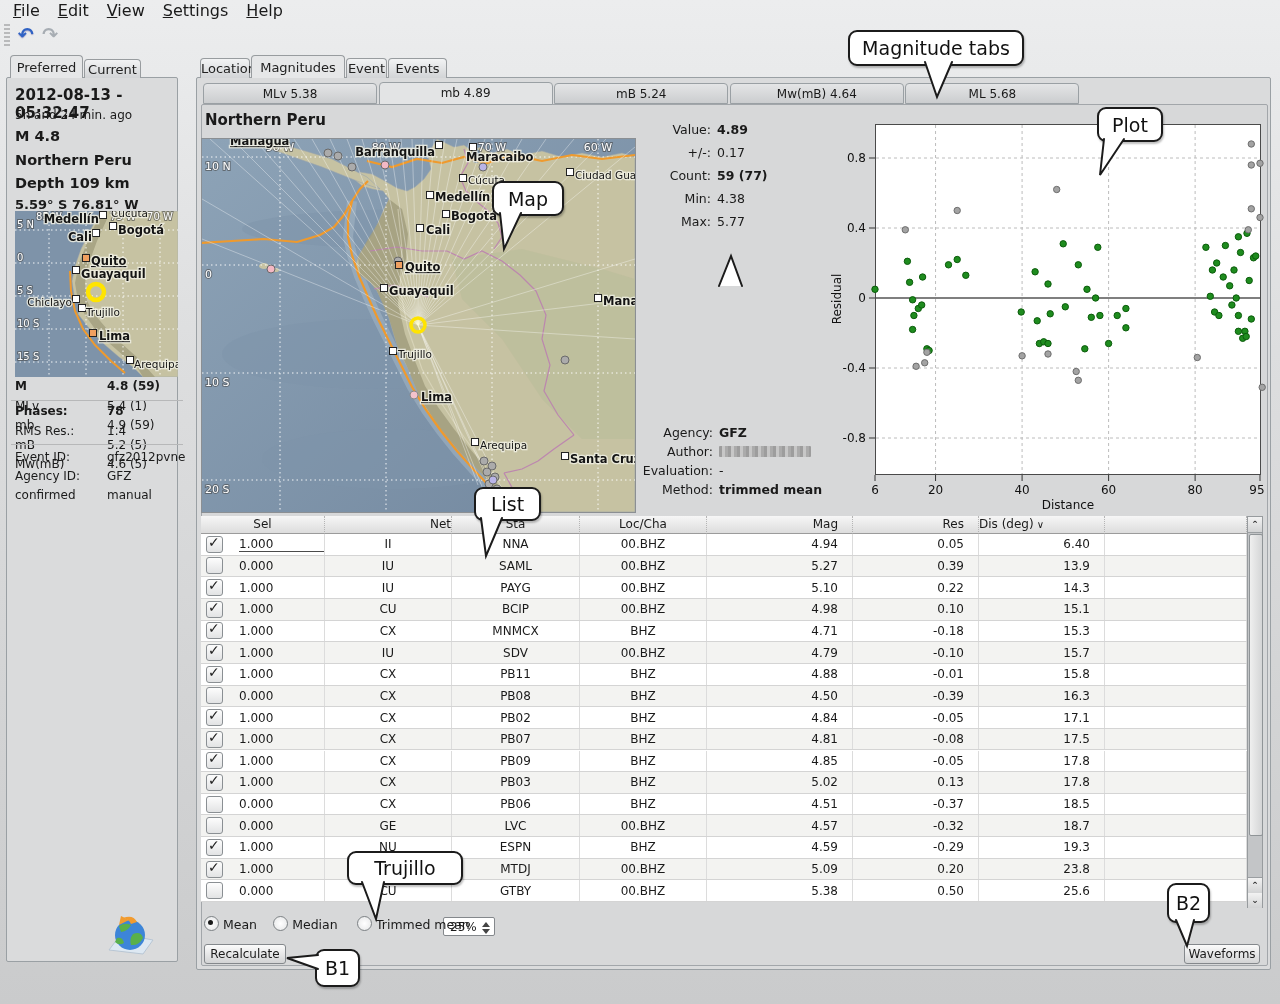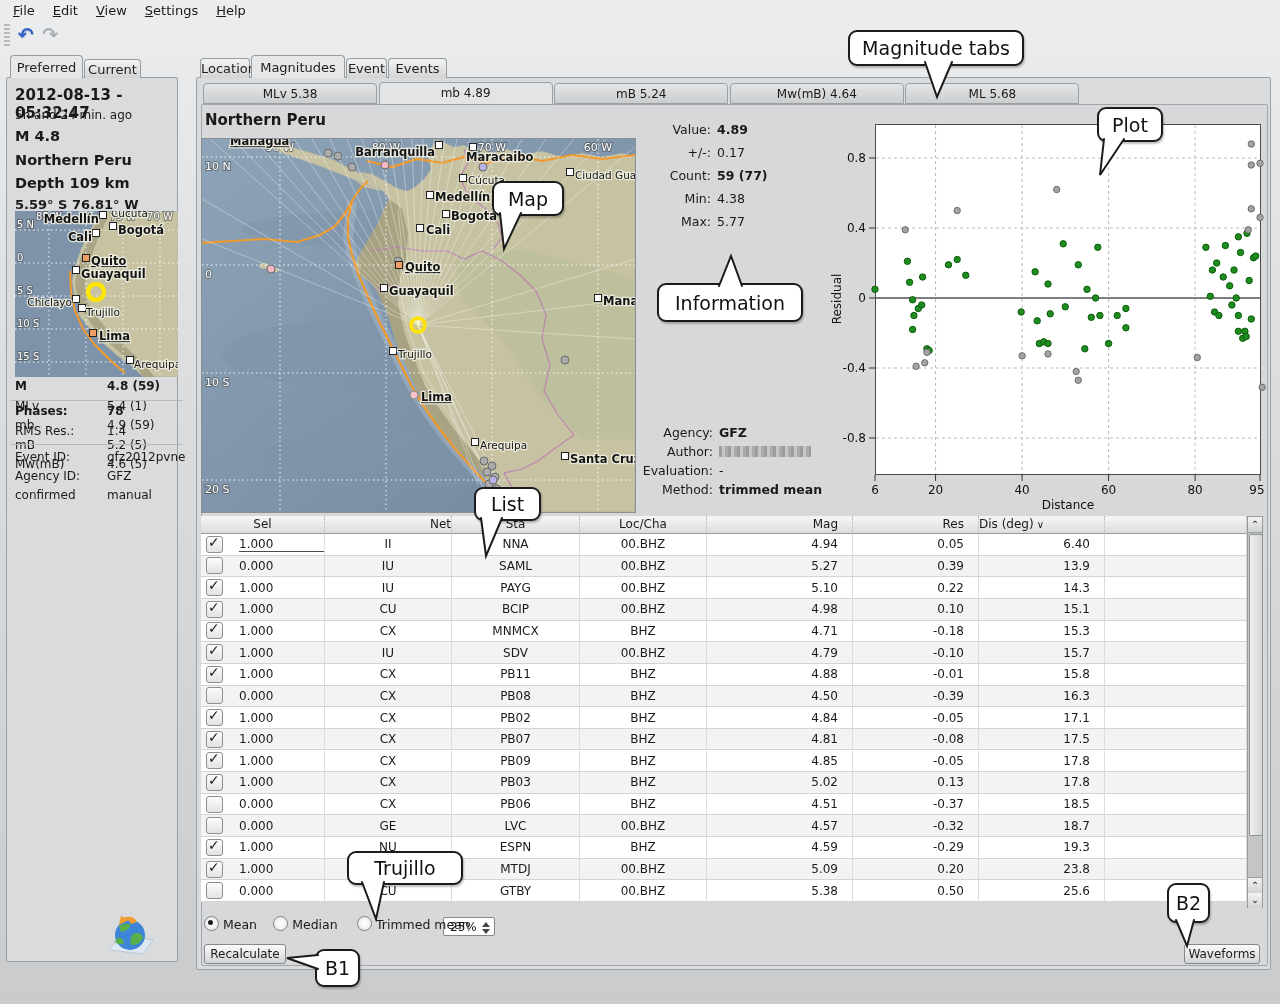--- a/index.html
+++ b/index.html
@@ -3,21 +3,21 @@
 <meta charset="utf-8">
 <style>
 html,body{margin:0;padding:0}
 #root{position:relative;width:1280px;height:1004px;overflow:hidden;
   background:linear-gradient(180deg,#ecedee 0%,#dddedf 35%,#cacbcc 100%);
   font-family:"DejaVu Sans","Liberation Sans",sans-serif;color:#1a1a1a;font-size:12px;}
 .abs{position:absolute}
 .bold{font-weight:bold}
 
 #menubar{left:0;top:0;width:100%;height:20px;display:flex;align-items:center;padding-left:4px}
-.menu-item{padding:2px 9px;font-size:13px;cursor:default}
+.menu-item{padding:2px 9px;font-size:16px;cursor:default}
 .menu-item u{text-decoration:underline}
 #toolbar{left:0;top:21px;width:100%;height:28px;display:flex;align-items:center}
 .tb-handle{width:6px;height:22px;margin:0 4px;background:repeating-linear-gradient(180deg,#b9babb 0 2px,transparent 2px 4px);}
 .tb-btn{width:24px;height:24px;text-align:center;line-height:22px;font-size:19px;font-weight:bold;border-radius:3px}
 
 .tab{position:absolute;box-sizing:border-box;border:1px solid #989c9f;border-bottom:none;
   border-radius:4px 4px 0 0;background:linear-gradient(#f2f3f4,#d2d4d6);
   font-size:13px;text-align:center;color:#222;z-index:2}
 .tab.sel{background:#e6e7e8;z-index:4}
 .panel{position:absolute;background:#dadbdc;border:1px solid #9aa0a4;border-radius:2px;box-sizing:border-box;z-index:1}
@@ -701,21 +701,20 @@
     <span class="arr" style="top:4px;border-bottom:5px solid #444"></span>
     <span class="arr" style="top:11px;border-top:5px solid #444"></span>
   </div>
   <div class="btn" style="left:7px;top:866px;width:82px">Recalculate</div>
   <div class="btn" style="left:987px;top:866px;width:76px">Waveforms</div>
 </div>
 
 
 <div class="callout" style="left:848px;top:30px;width:176px;height:36px">Magnitude tabs</div>
 <div class="callout" style="left:492px;top:181px;width:72px;height:35px">Map</div>
-<div class="callout" style="left:657px;top:283px;width:146px;height:39px">Information</div>
 <div class="callout" style="left:1097px;top:107px;width:66px;height:35px">Plot</div>
 <div class="callout" style="left:474px;top:487px;width:67px;height:34px">List</div>
 <div class="callout" style="left:347px;top:851px;width:116px;height:34px">Trujillo</div>
 <div class="callout" style="left:315px;top:949px;width:45px;height:38px">B1</div>
 <div class="callout" style="left:1167px;top:883px;width:43px;height:40px">B2</div>
 <svg class="abs" id="tails">
   <g fill="#ffffff" stroke="#1b1b1b" stroke-width="2" stroke-linecap="round">
     <path d="M925,62 L937,97 L952,62"></path>
     <path d="M500,213 L504,249 L521,213"></path>
     <path d="M719,286 L731,256 L742,286"></path>

